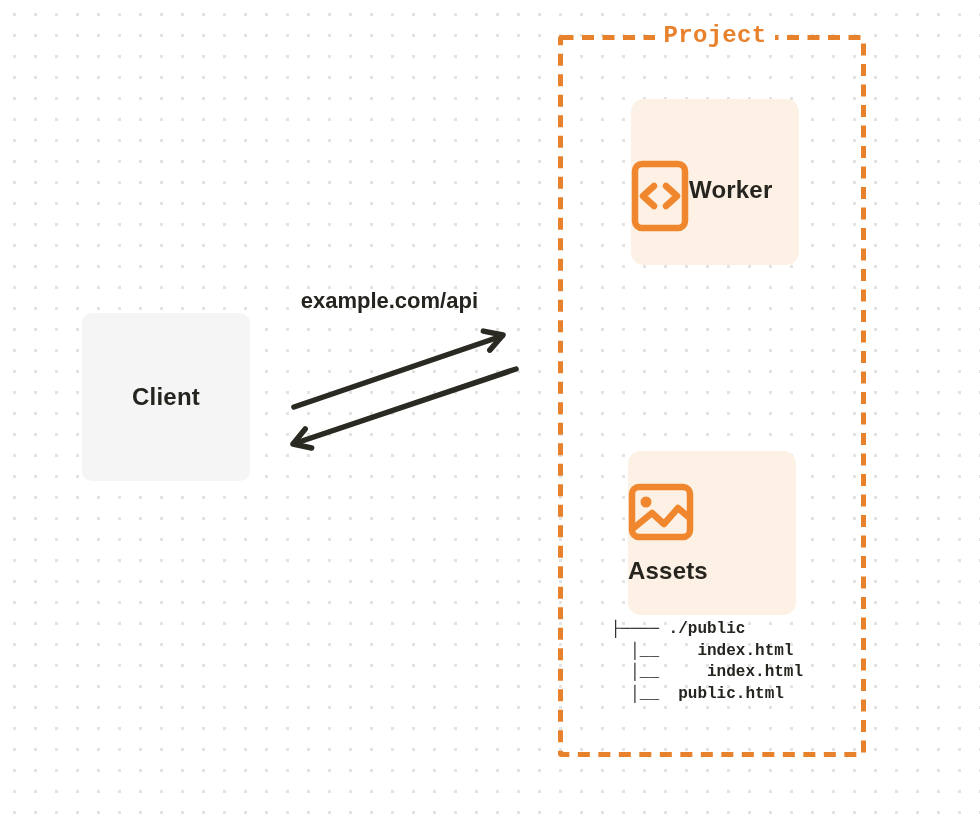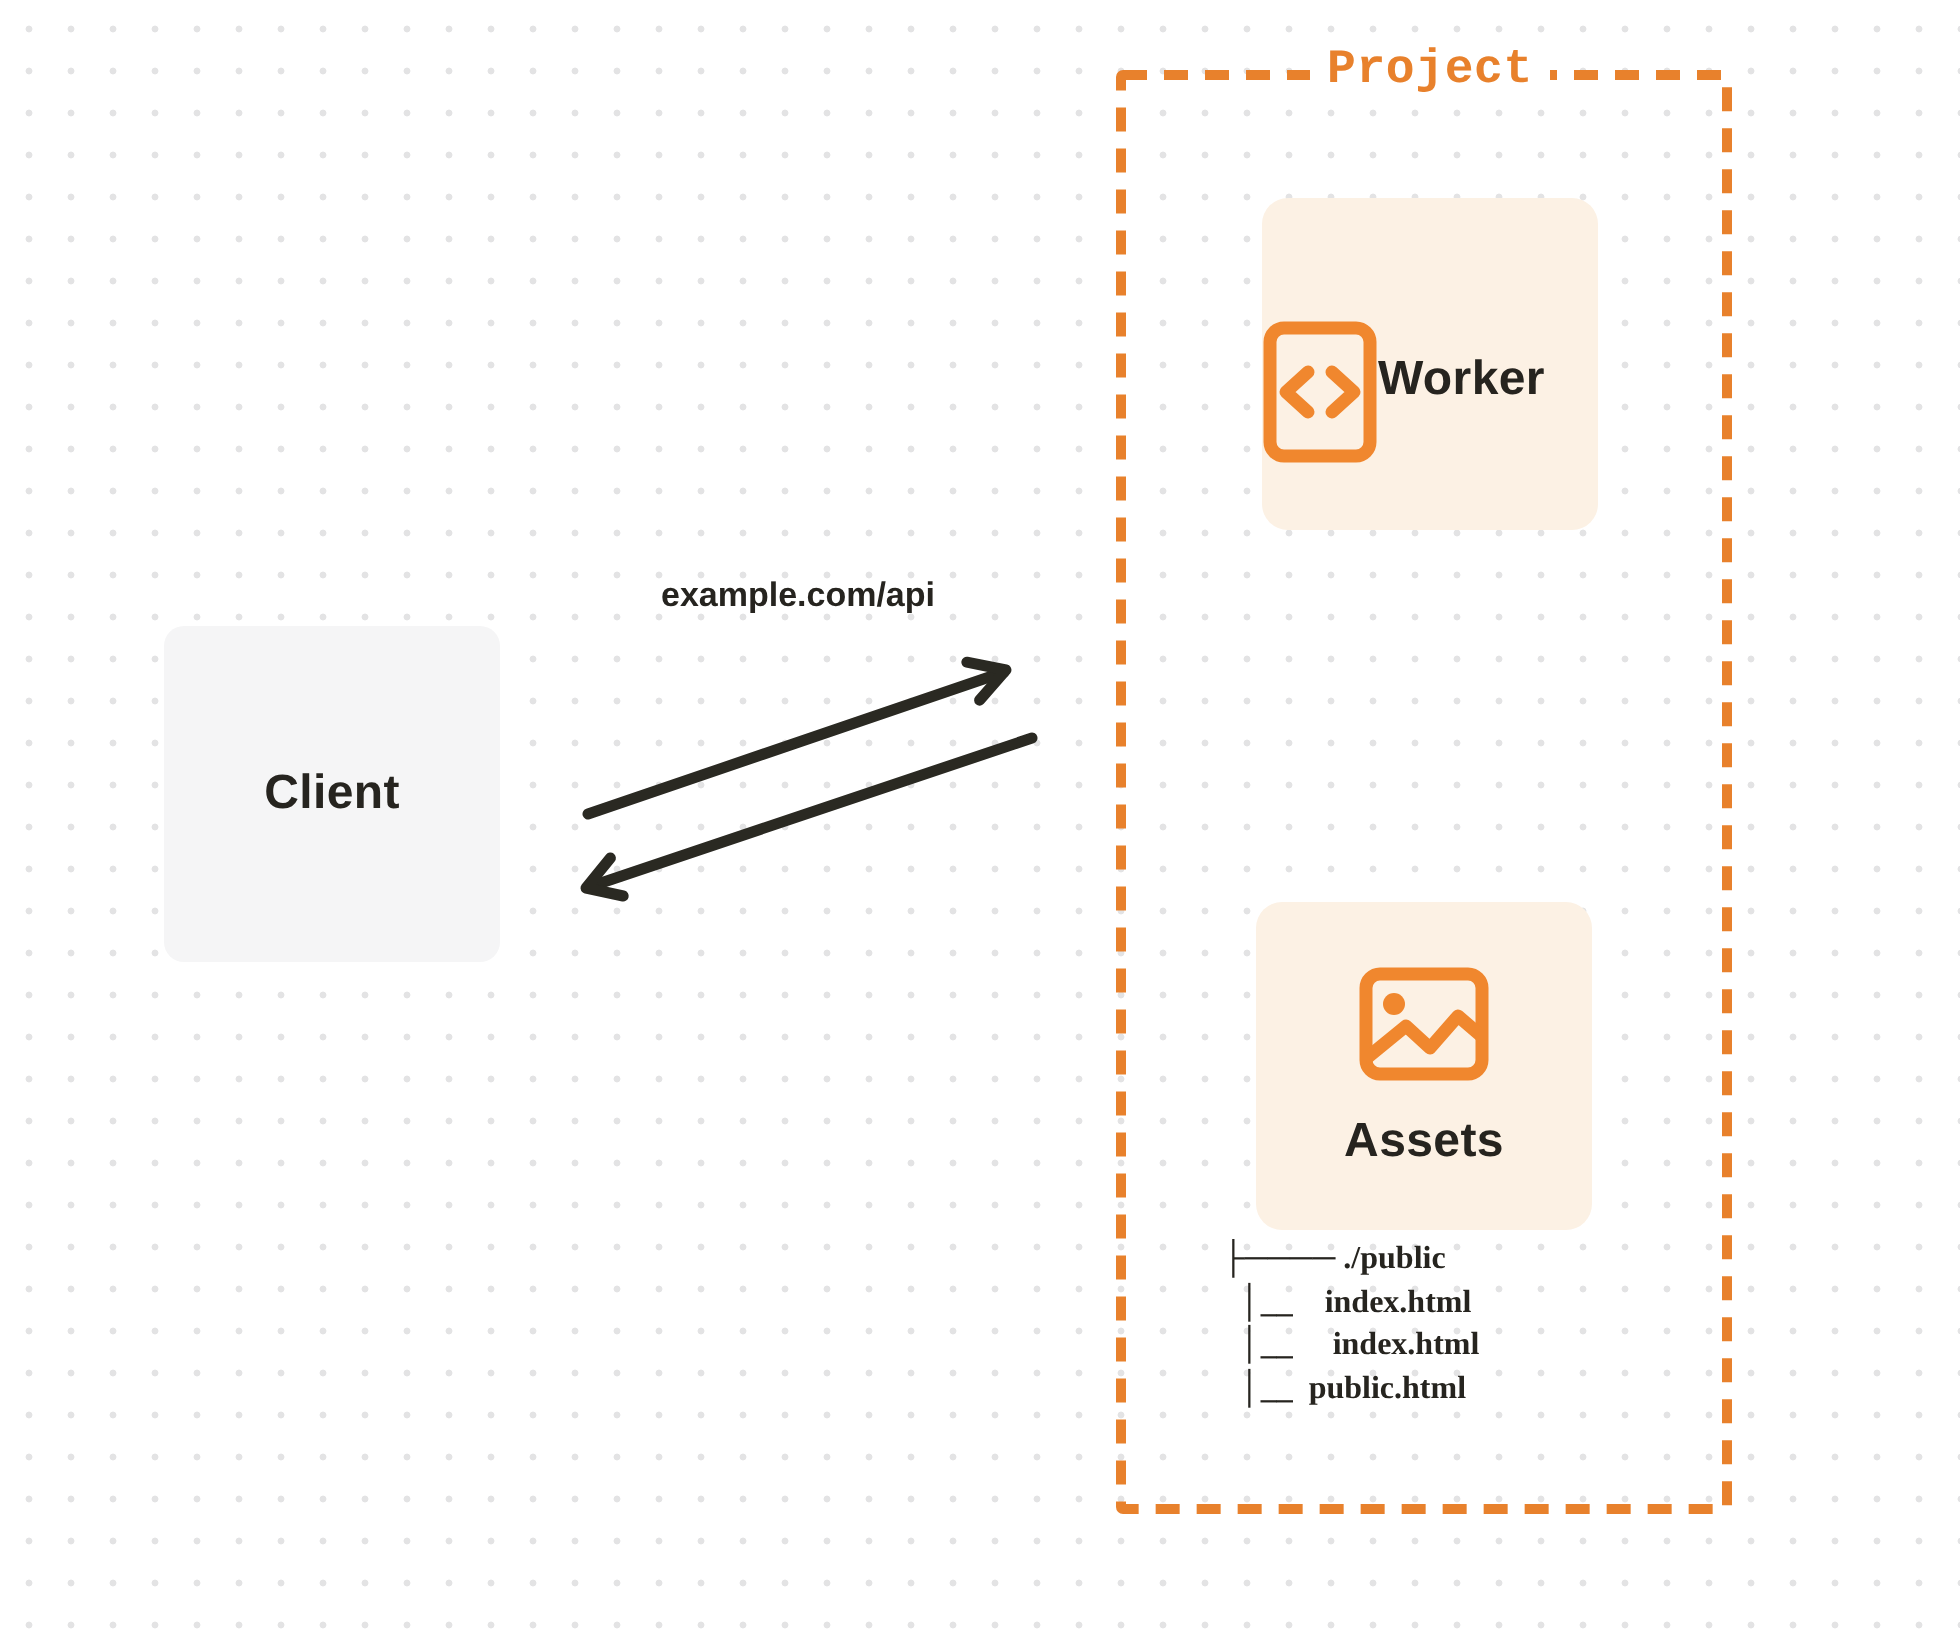--- a/index.html
+++ b/index.html
@@ -35,24 +35,24 @@
     justify-content: center;
   }
   .node-label {
     font-size: 24px;
     font-weight: 700;
     color: var(--ink, #26241f);
     letter-spacing: 0.2px;
   }
   .request-label {
     position: absolute;
-    left: 304px; top: 288px;
+    left: 288px; top: 288px;
     width: 190px;
-    text-align: center;
-    font-size: 17px;
+    text-align: right;
+    font-size: 22px;
     font-weight: 700;
     color: var(--ink, #26241f);
   }
   .project-label {
     position: absolute;
     left: 655px; top: 21px;
     width: 120px; height: 30px;
     line-height: 30px;
     text-align: center;
     background: #ffffff;
@@ -75,30 +75,30 @@
   .worker-box .icon { margin-top: 27px; }
   .worker-box .node-label { margin-top: 15px; }
   .assets-box {
     position: absolute;
     left: 628px; top: 451px;
     width: 168px; height: 164px;
     background: var(--cream, #fcf1e4);
     border-radius: 13px;
     display: flex;
     flex-direction: column;
-    align-items: center;
+    align-items: flex-start;
   }
   .assets-box .icon { margin-top: 32px; }
   .assets-box .node-label { margin-top: 16px; }
   .icon { color: var(--icon-orange, #f0872e); display: block; }
   .file-tree {
     position: absolute;
     left: 611px; top: 619px;
     margin: 0;
-    font-family: Liberation Serif, serif;
+    font-family: Liberation Mono, monospace;
     font-size: 16px;
     font-weight: 700;
     line-height: 21.5px;
     color: var(--ink, #26241f);
     white-space: pre;
   }
   .arrow-stroke {
     fill: none;
     stroke: var(--arrow, #2a2922);
     stroke-width: 5.5;

